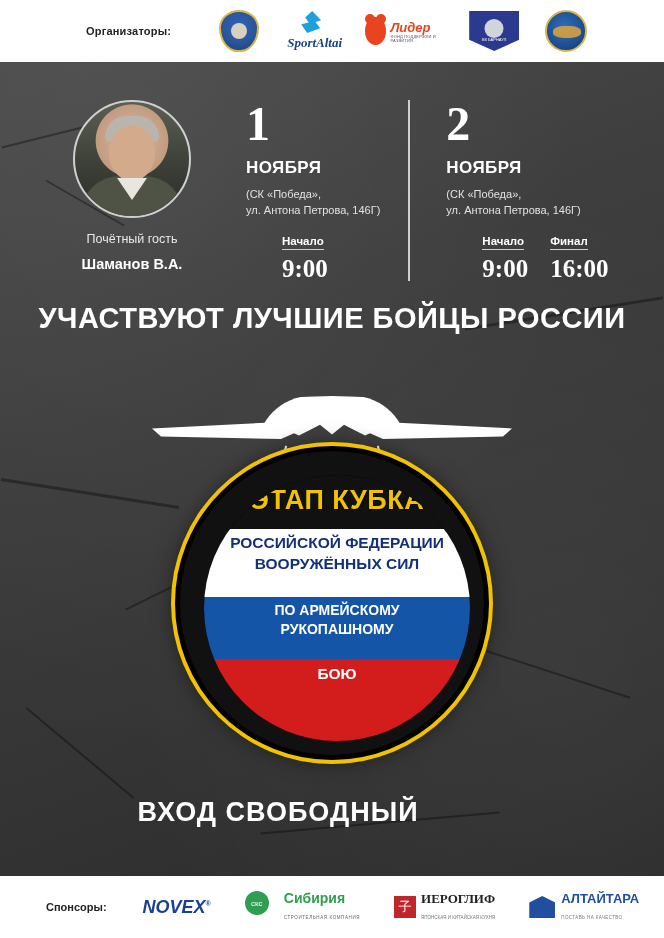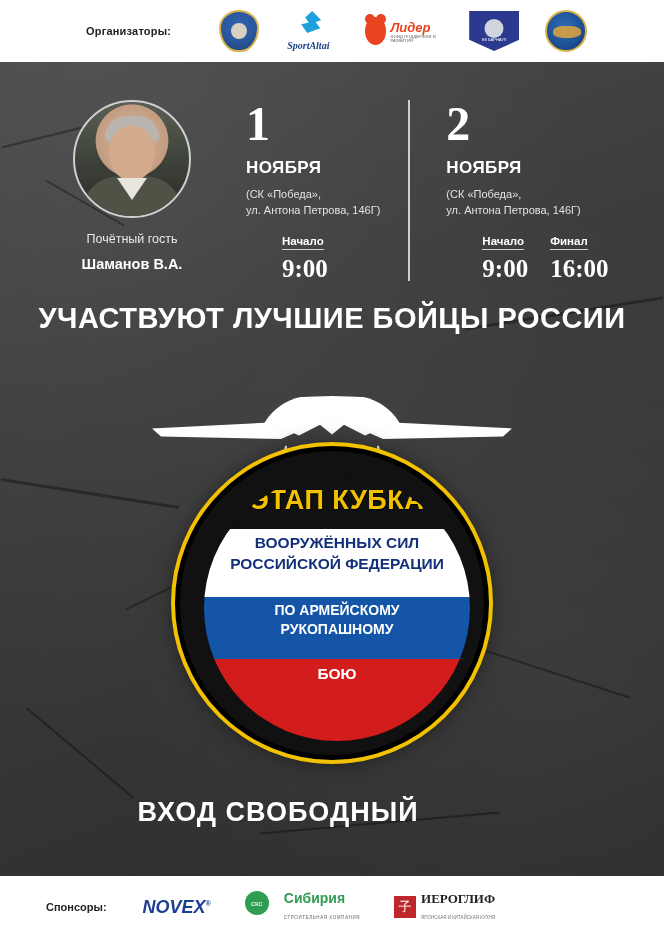--- a/index.html
+++ b/index.html
@@ -51,21 +51,21 @@
     width: 52px; height: 40px; position: relative;
   }
   .sportalt .flame {
     position: absolute; left: 14px; top: 0;
     width: 20px; height: 22px;
     background: #1da0dc;
     clip-path: polygon(55% 0, 100% 42%, 72% 50%, 95% 78%, 30% 100%, 0 60%, 38% 52%, 20% 30%);
   }
   .sportalt .txt {
     position: absolute; bottom: 0; left: 0; width: 52px;
-    font-size: 10px; font-style: italic;
+    text-align: center; font-size: 13px; font-style: italic;
     font-weight: bold; color: #17408b;
     font-family: "Liberation Serif", serif;
   }
 
   .lider {
     width: 78px; height: 34px; display: flex; align-items: center; gap: 4px;
   }
   .lider .bear {
     width: 28px; height: 28px; border-radius: 50%;
     background: #e8441f; position: relative;
@@ -443,22 +443,22 @@
 
         <div class="medal-inner">
           <div class="band top-black"></div>
           <div class="band white"></div>
           <div class="band blue"></div>
           <div class="band red"></div>
 
           <div class="etap">ЭТАП КУБКА</div>
 
           <div class="l-white">
+            <div>РОССИЙСКОЙ ФЕДЕРАЦИИ</div>
             <div>ВООРУЖЁННЫХ СИЛ</div>
-            <div>РОССИЙСКОЙ ФЕДЕРАЦИИ</div>
           </div>
 
           <div class="l-blue">
             <div>ПО АРМЕЙСКОМУ</div>
             <div>РУКОПАШНОМУ</div>
           </div>
 
           <div class="l-red">
             <div>БОЮ</div>
           </div>
@@ -482,16 +482,23 @@
           <span>СТРОИТЕЛЬНАЯ КОМПАНИЯ</span>
         </div>
       </div>
       <div class="ierog">
         <div class="k">子</div>
         <div class="it">
           <b>ИЕРОГЛИФ</b>
           <span>ЯПОНСКАЯ И КИТАЙСКАЯ КУХНЯ</span>
         </div>
       </div>
+      <div class="altaytara">
+        <div class="box"></div>
+        <div class="at">
+          <b>АЛТАЙТАРА</b>
+          <span>ПОСТАВЬ НА КАЧЕСТВО</span>
+        </div>
+      </div>
     </div>
   </div>
 
 </div>
 
 </body></html>

